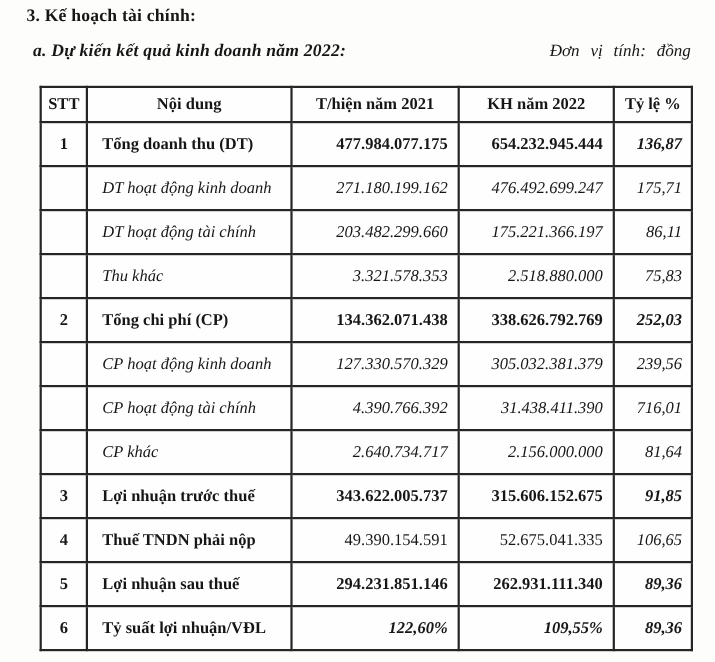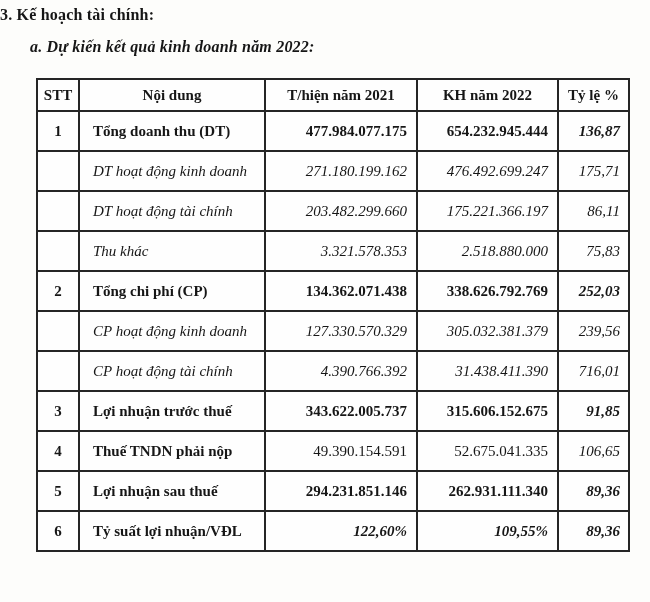--- a/index.html
+++ b/index.html
@@ -6,21 +6,21 @@
     margin: 0; padding: 0;
     width: 650px; height: 602px;
     background: #fdfdfb;
     font-family: "Liberation Serif", serif;
     color: #161616;
     overflow: hidden;
   }
   .doc { position: relative; width: 650px; height: 602px; }
 
   .title {
-    position: absolute; left: 0; top: 6px;
+    position: absolute; left: 24px; top: 6px;
     font-size: 16px; font-weight: bold;
     letter-spacing: 0.2px;
   }
   .subrow {
     position: absolute; left: 8px; top: 38px; width: 620px;
     display: flex; justify-content: space-between; align-items: baseline;
   }
   .subtitle {
     font-size: 16px; font-weight: bold; font-style: italic;
     letter-spacing: 0.2px;
@@ -74,20 +74,21 @@
 </style>
 </head>
 <body>
 
 <div class="doc">
 
   <div class="title">3. Kế hoạch tài chính:</div>
 
   <div class="subrow">
     <span class="subtitle">a. Dự kiến kết quả kinh doanh năm 2022:</span>
+    <span class="unit-note">Đơn vị tính: đồng</span>
   </div>
 
   <table class="fin">
     <colgroup>
       <col style="width:42px">
       <col style="width:186px">
       <col style="width:152px">
       <col style="width:141px">
       <col style="width:71px">
     </colgroup>
@@ -143,20 +144,27 @@
         <td class="c-num">305.032.381.379</td>
         <td class="c-ratio">239,56</td>
       </tr>
       <tr class="row-sub">
         <td class="c-stt"></td>
         <td class="c-label">CP hoạt động tài chính</td>
         <td class="c-num">4.390.766.392</td>
         <td class="c-num">31.438.411.390</td>
         <td class="c-ratio">716,01</td>
       </tr>
+      <tr class="row-sub">
+        <td class="c-stt"></td>
+        <td class="c-label">CP khác</td>
+        <td class="c-num">2.640.734.717</td>
+        <td class="c-num">2.156.000.000</td>
+        <td class="c-ratio">81,64</td>
+      </tr>
       <tr class="row-main">
         <td class="c-stt">3</td>
         <td class="c-label">Lợi nhuận trước thuế</td>
         <td class="c-num">343.622.005.737</td>
         <td class="c-num">315.606.152.675</td>
         <td class="c-ratio">91,85</td>
       </tr>
       <tr class="row-tax">
         <td class="c-stt">4</td>
         <td class="c-label">Thuế TNDN phải nộp</td>

